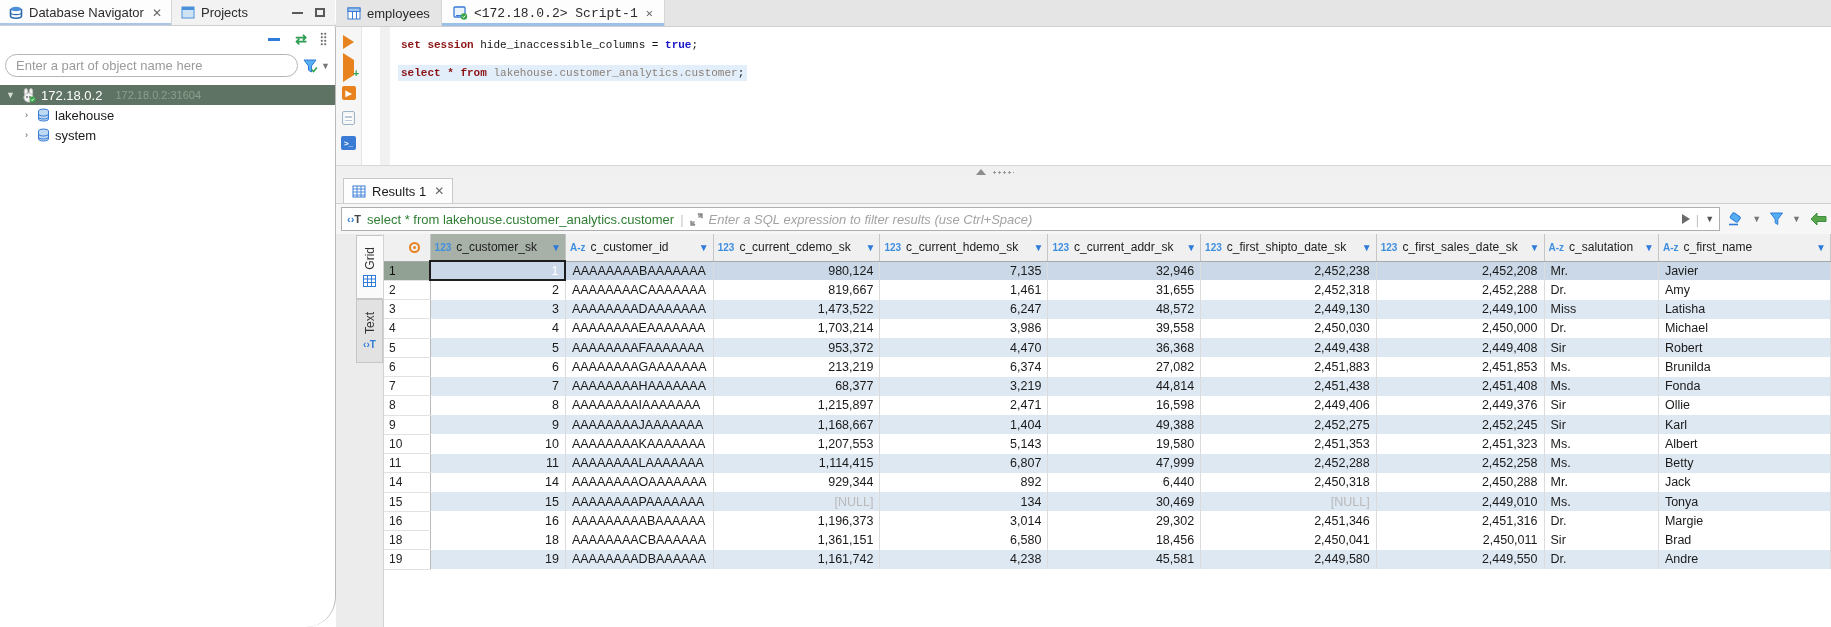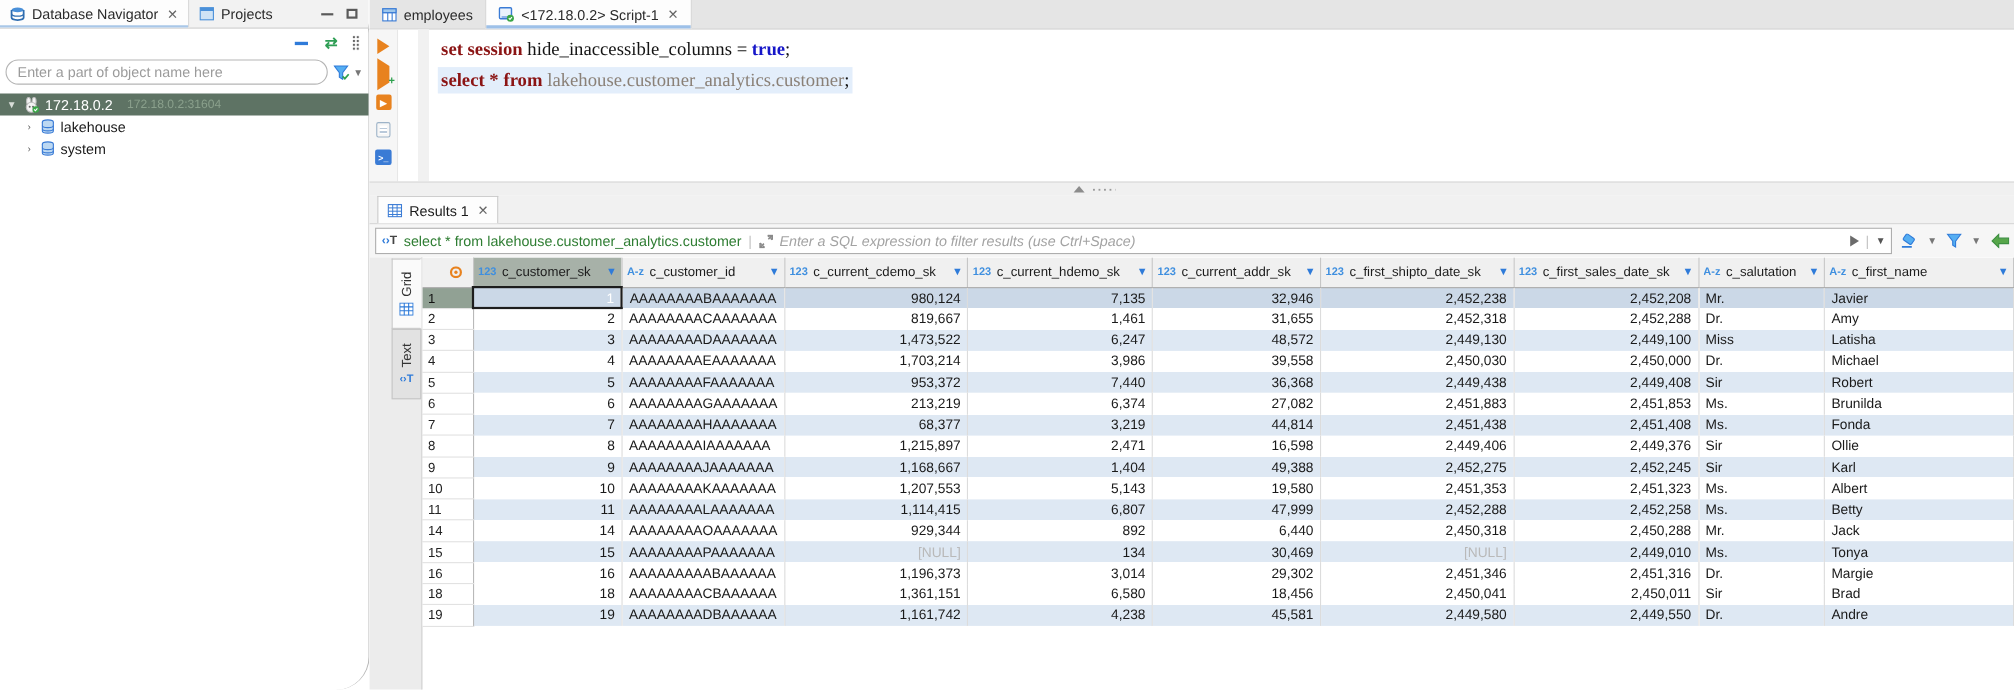--- a/index.html
+++ b/index.html
@@ -35,34 +35,34 @@
   .tree-row.child { padding-left:21px; }
   .tree-row.selected { background:#5e7364; color:#fff; }
   .tw { width:11px; text-align:center; font-size:9px; color:#555; flex:none; }
   .tree-row.selected .tw { color:#d8ddd8; }
   .tree-detail { color:#8aa08c; margin-left:8px; font-size:11px; }
 
   
   #main { flex:1; display:flex; flex-direction:column; min-width:0; }
   .editor-tabbar { height:27px; background:#e5e5e5; border-bottom:1px solid #cfcfcf; display:flex; align-items:stretch; }
   .etab { display:flex; align-items:center; gap:6px; padding:0 11px; color:#2b2b2b; white-space:nowrap; }
-  .etab.active { background:#fdfdfd; border-right:1px solid #d6d6d6; border-left:1px solid #d6d6d6; box-shadow: inset 0 -3px 0 #9dc0e8; }
+  .etab.active { background:#fdfdfd; border-right:1px solid #d6d6d6; border-left:1px solid #d6d6d6; box-shadow: inset 0 -3px 0 #9dc0e8; font-family: Liberation Mono, monospace; }
 
   .editor-body { height:138px; display:flex; background:#fff; }
   .rail { width:26px; background:#f6f6f6; border-right:1px solid #e6e6e6; display:flex; flex-direction:column; align-items:center; padding-top:8px; gap:11px; }
   .play-tri { width:0; height:0; border-left:11px solid #e8821e; border-top:7px solid transparent; border-bottom:7px solid transparent; }
   .play-plus { position:relative; }
   .play-plus .plus { position:absolute; right:-5px; bottom:-4px; color:#2fa14f; font-size:10px; font-weight:bold; line-height:1; }
   .icn-script-run { width:14px; height:14px; background:#e8821e; border-radius:2px; color:#fff; font-size:8px; display:flex; align-items:center; justify-content:center; font-weight:bold; }
   .icn-script-gray { width:13px; height:14px; border:1.5px solid #9db3c8; border-radius:2px; background:
       repeating-linear-gradient(#fff 0 2px, #b9c9da 2px 3.5px) content-box; padding:2px; }
   .icn-terminal { width:15px; height:14px; background:#3a7bd5; border-radius:2px; color:#fff; font-size:8px; font-weight:bold; display:flex; align-items:center; justify-content:center; }
 
   .gutter { width:28px; background:#fff; border-right:10px solid #f1f1f1; }
-  .code { padding:4px 0 0 8px; font-family:Liberation Serif, serif; font-size:17px; flex:1; }
+  .code { padding:4px 0 0 8px; font-family:Liberation Mono, monospace; font-size:11px; flex:1; }
   .code-line { height:28px; display:flex; align-items:center; }
   .line-text { padding:2px 3px; white-space:pre; }
   .code-line.hl .line-text { background:#e3eefb; }
   .tok-kw { color:#8b1414; font-weight:bold; }
   .tok-plain { color:#141414; }
   .tok-val { color:#1616c8; font-weight:bold; }
   .tok-table { color:#8a8077; }
 
   .sash { height:13px; background:#f0f0f0; border-top:1px solid #d8d8d8; position:relative; }
   .sash-handle { position:absolute; left:640px; top:3px; display:flex; align-items:center; gap:6px; }
@@ -464,21 +464,21 @@
                   <td class="num">2,450,030</td>
                   <td class="num">2,450,000</td>
                   <td>Dr.</td>
                   <td>Michael</td>
                 </tr>
                 <tr class="odd">
                   <td class="rn">5</td>
                   <td class="num">5</td>
                   <td>AAAAAAAAFAAAAAAA</td>
                   <td class="num">953,372</td>
-                  <td class="num">7,440</td>
+                  <td class="num">4,470</td>
                   <td class="num">36,368</td>
                   <td class="num">2,449,438</td>
                   <td class="num">2,449,408</td>
                   <td>Sir</td>
                   <td>Robert</td>
                 </tr>
                 <tr class="">
                   <td class="rn">6</td>
                   <td class="num">6</td>
                   <td>AAAAAAAAGAAAAAAA</td>

